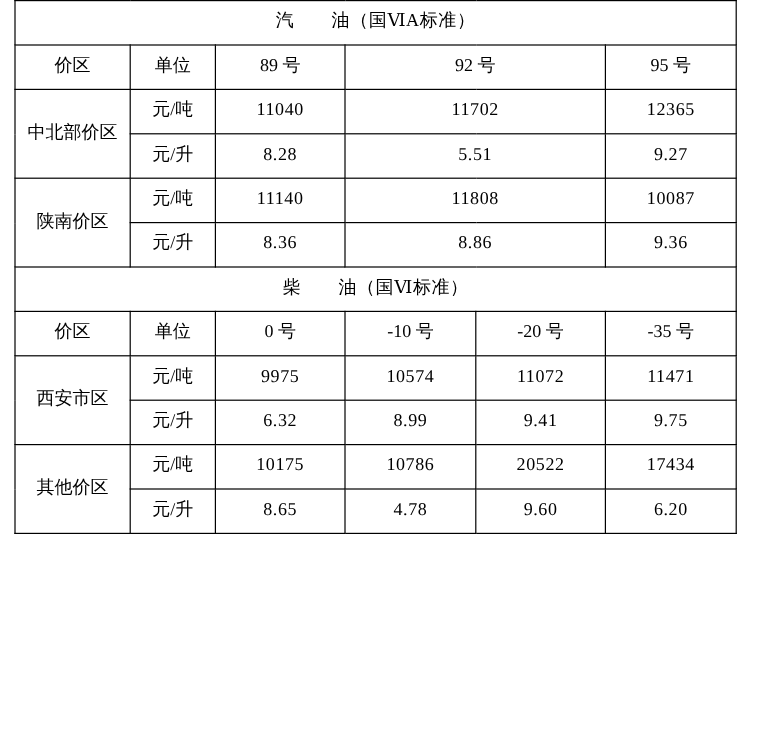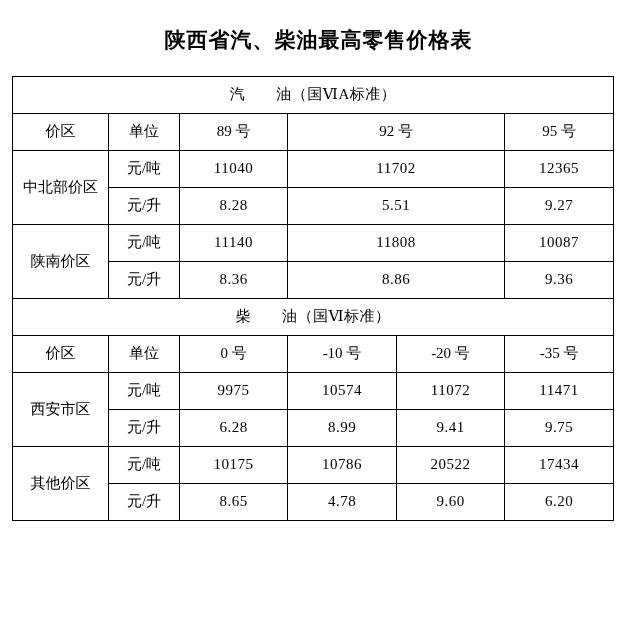--- a/index.html
+++ b/index.html
@@ -65,21 +65,20 @@
   td.num {
     font-size: 15px;
     letter-spacing: 0.5px;
   }
 </style>
 </head>
 <body>
 
 <div class="page">
 
-  <div class="doc-title">陕西省汽、柴油最高零售价格表</div>
 
   <div class="table-wrap">
     <table class="price">
       <colgroup>
         <col style="width:96px">
         <col style="width:71px">
         <col style="width:108px">
         <col style="width:109px">
         <col style="width:108px">
         <col style="width:109px">
@@ -137,21 +136,21 @@
         <tr>
           <td class="rowlabel" rowspan="2">西安市区</td>
           <td class="unit">元/吨</td>
           <td class="num">9975</td>
           <td class="num">10574</td>
           <td class="num">11072</td>
           <td class="num">11471</td>
         </tr>
         <tr>
           <td class="unit">元/升</td>
-          <td class="num">6.28</td>
+          <td class="num">6.32</td>
           <td class="num">8.99</td>
           <td class="num">9.41</td>
           <td class="num">9.75</td>
         </tr>
         <tr>
           <td class="rowlabel" rowspan="2">其他价区</td>
           <td class="unit">元/吨</td>
           <td class="num">10175</td>
           <td class="num">10786</td>
           <td class="num">20522</td>

